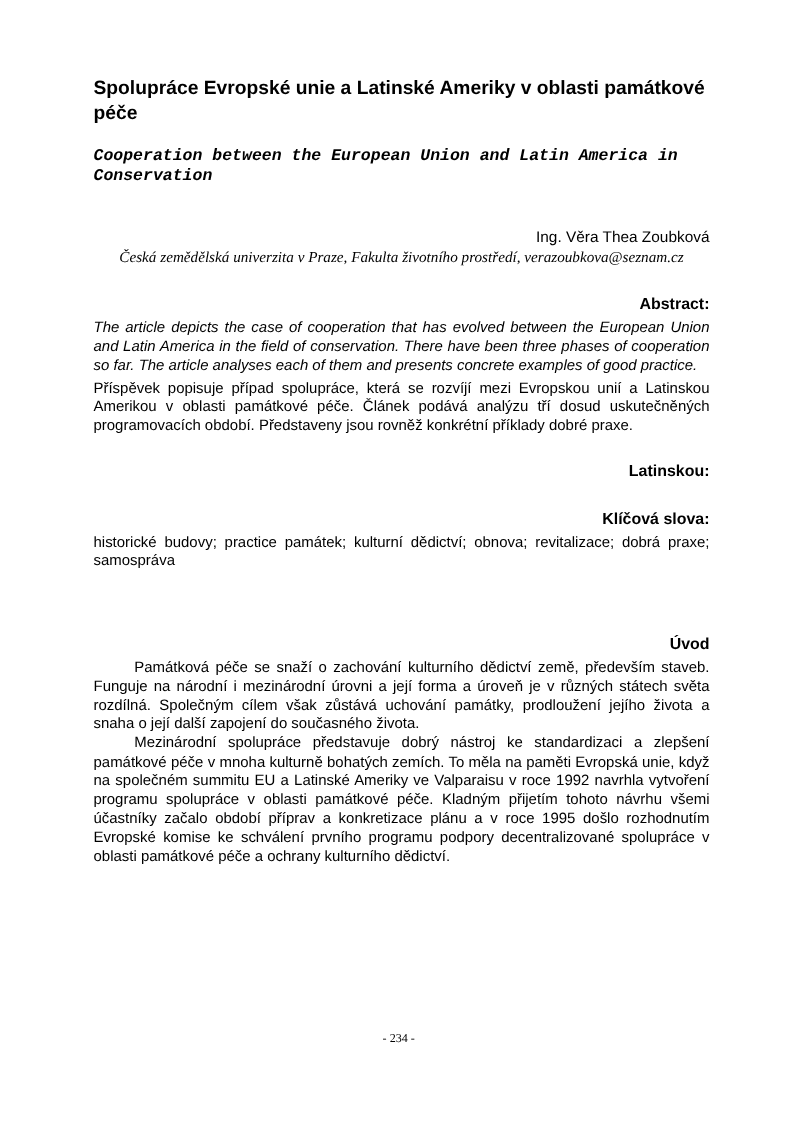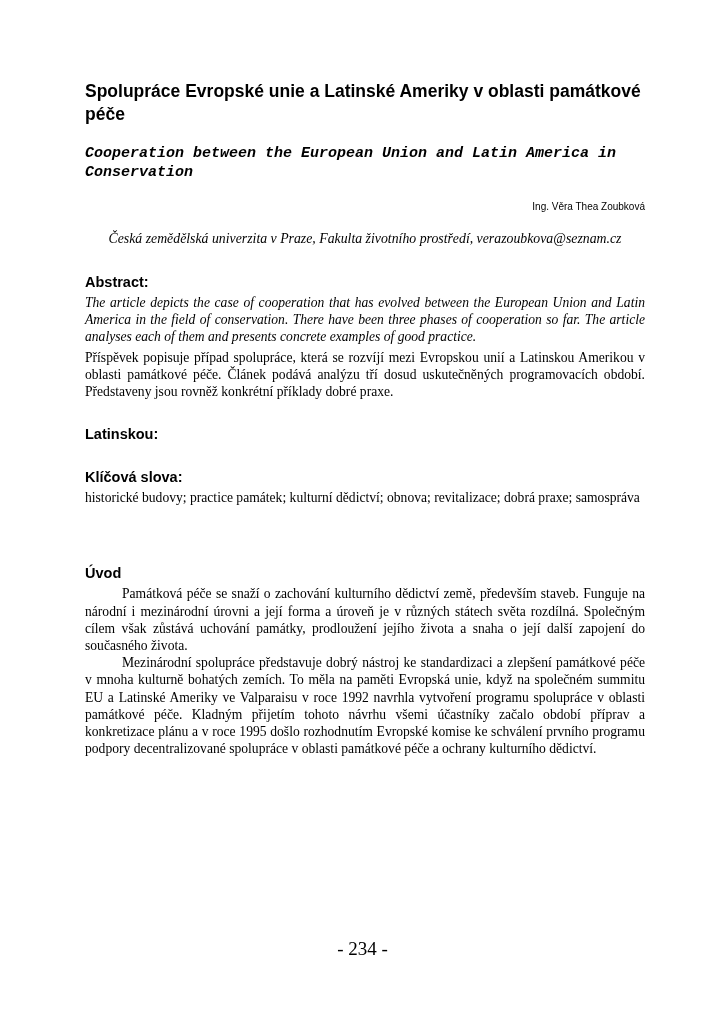--- a/index.html
+++ b/index.html
@@ -11,21 +11,21 @@
     position: relative;
     width: 725px;
     height: 1024px;
     background: #ffffff;
     color: #000000;
     overflow: hidden;
   }
   .content {
     position: absolute;
     left: 85px;
-    top: 80px;
+    top: 68px;
     width: 560px;
   }
   
   .title-cs {
     font-family: "Liberation Sans", sans-serif;
     font-weight: bold;
     font-size: 17.5px;
     line-height: 23px;
     margin: 0;
   }
@@ -33,44 +33,45 @@
     font-family: Liberation Mono, monospace;
     font-weight: bold;
     font-style: italic;
     font-size: 15px;
     line-height: 19px;
     margin: 18px 0 0 0;
   }
   
   .author-line {
     font-family: "Liberation Sans", sans-serif;
-    font-size: 10px;
+    font-size: 14px;
     line-height: 18px;
     text-align: right;
-    margin-top: 16px;
+    margin-top: 36px;
   }
   .affiliation-line {
     font-family: "Liberation Serif", serif;
     font-style: italic;
     font-size: 13.8px;
     line-height: 18px;
     text-align: center;
-    margin-top: 14px;
+    margin-top: 1px;
   }
   
   .sec-heading {
     font-family: "Liberation Sans", sans-serif;
     font-weight: bold;
     font-size: 14.5px;
     line-height: 18px;
     margin: 25px 0 0 0;
+    text-align: right;
   }
   
   .body-text {
-    font-family: Liberation Serif, serif;
+    font-family: Liberation Sans, sans-serif;
     font-size: 13.6px;
     line-height: 17.2px;
     text-align: justify;
     margin: 5px 0 0 0;
   }
   .italic {
     font-style: italic;
   }
   .intro-heading {
     margin-top: 58px;
@@ -83,21 +84,21 @@
     margin-top: 3px;
   }
   
   .footer {
     position: absolute;
     left: 0;
     right: 0;
     top: 938px;
     text-align: center;
     font-family: "Liberation Serif", serif;
-    font-size: 19px;
+    font-size: 11px;
   }
 </style>
 </head>
 <body>
 
 <div class="page">
   <div class="content">
 
     <h1 class="title-cs">Spolupráce Evropské unie a Latinské Ameriky v oblasti památkové péče</h1>
     <h2 class="title-en">Cooperation between the European Union and Latin America in Conservation</h2>

